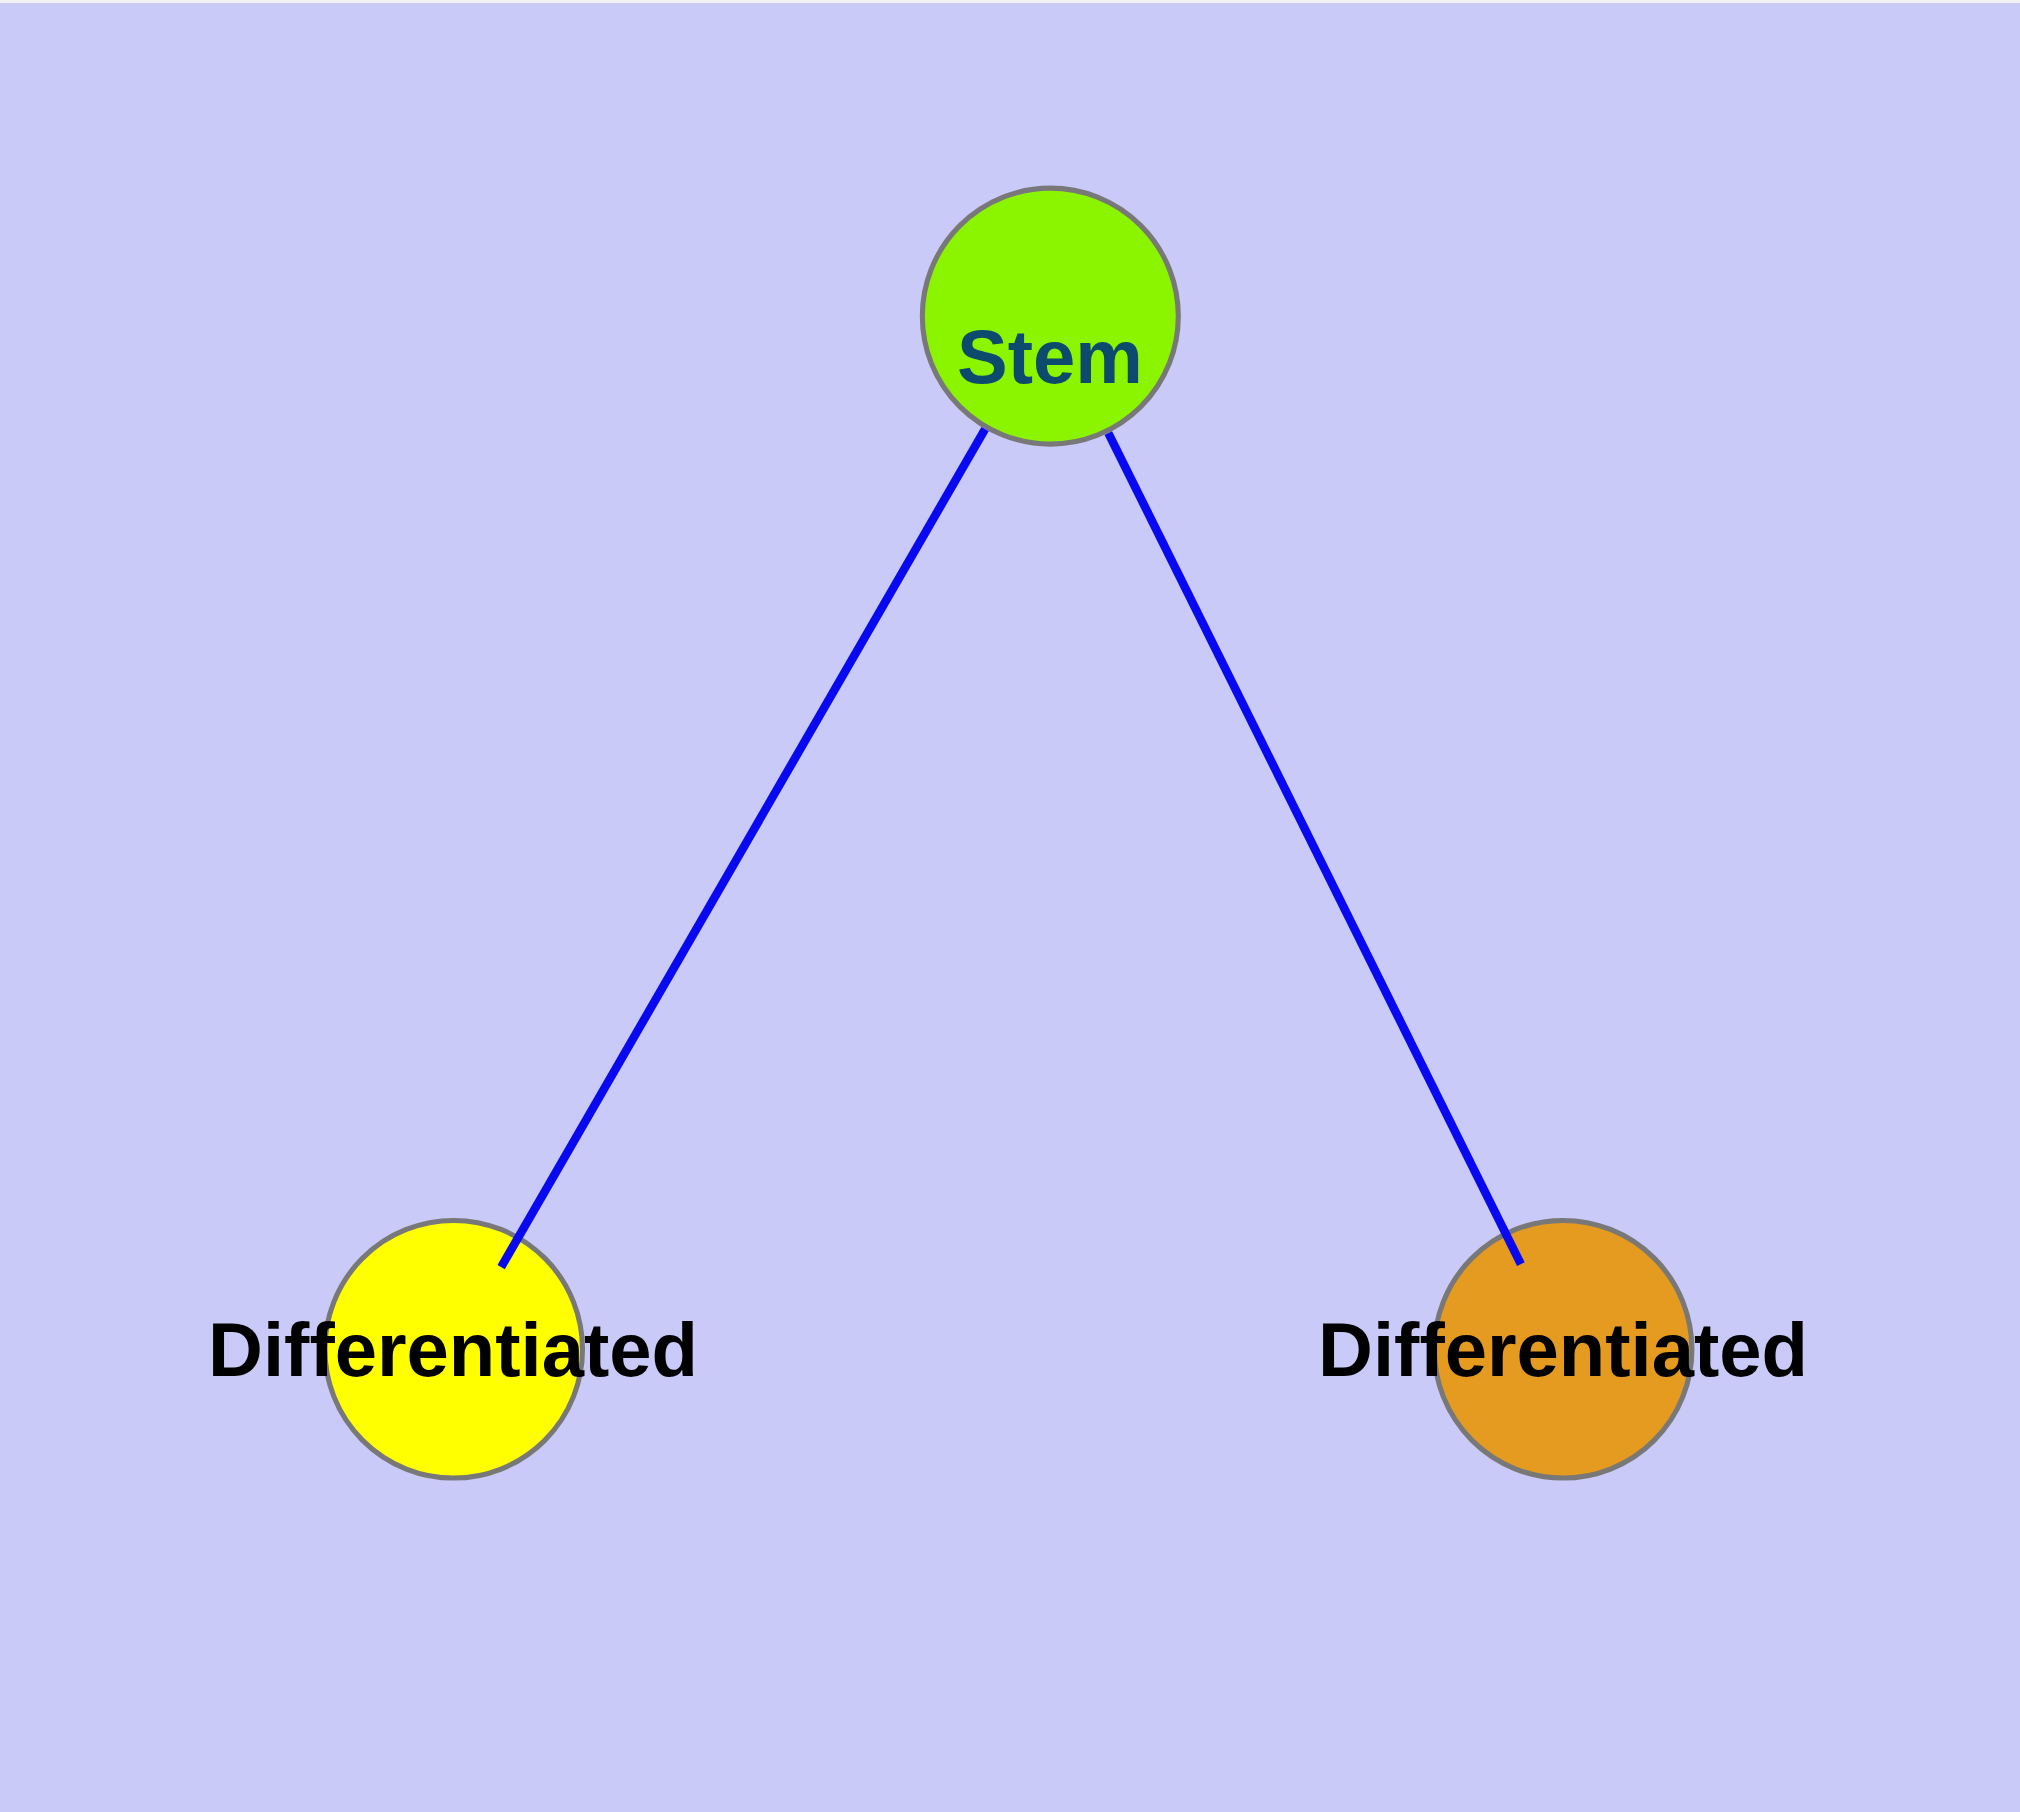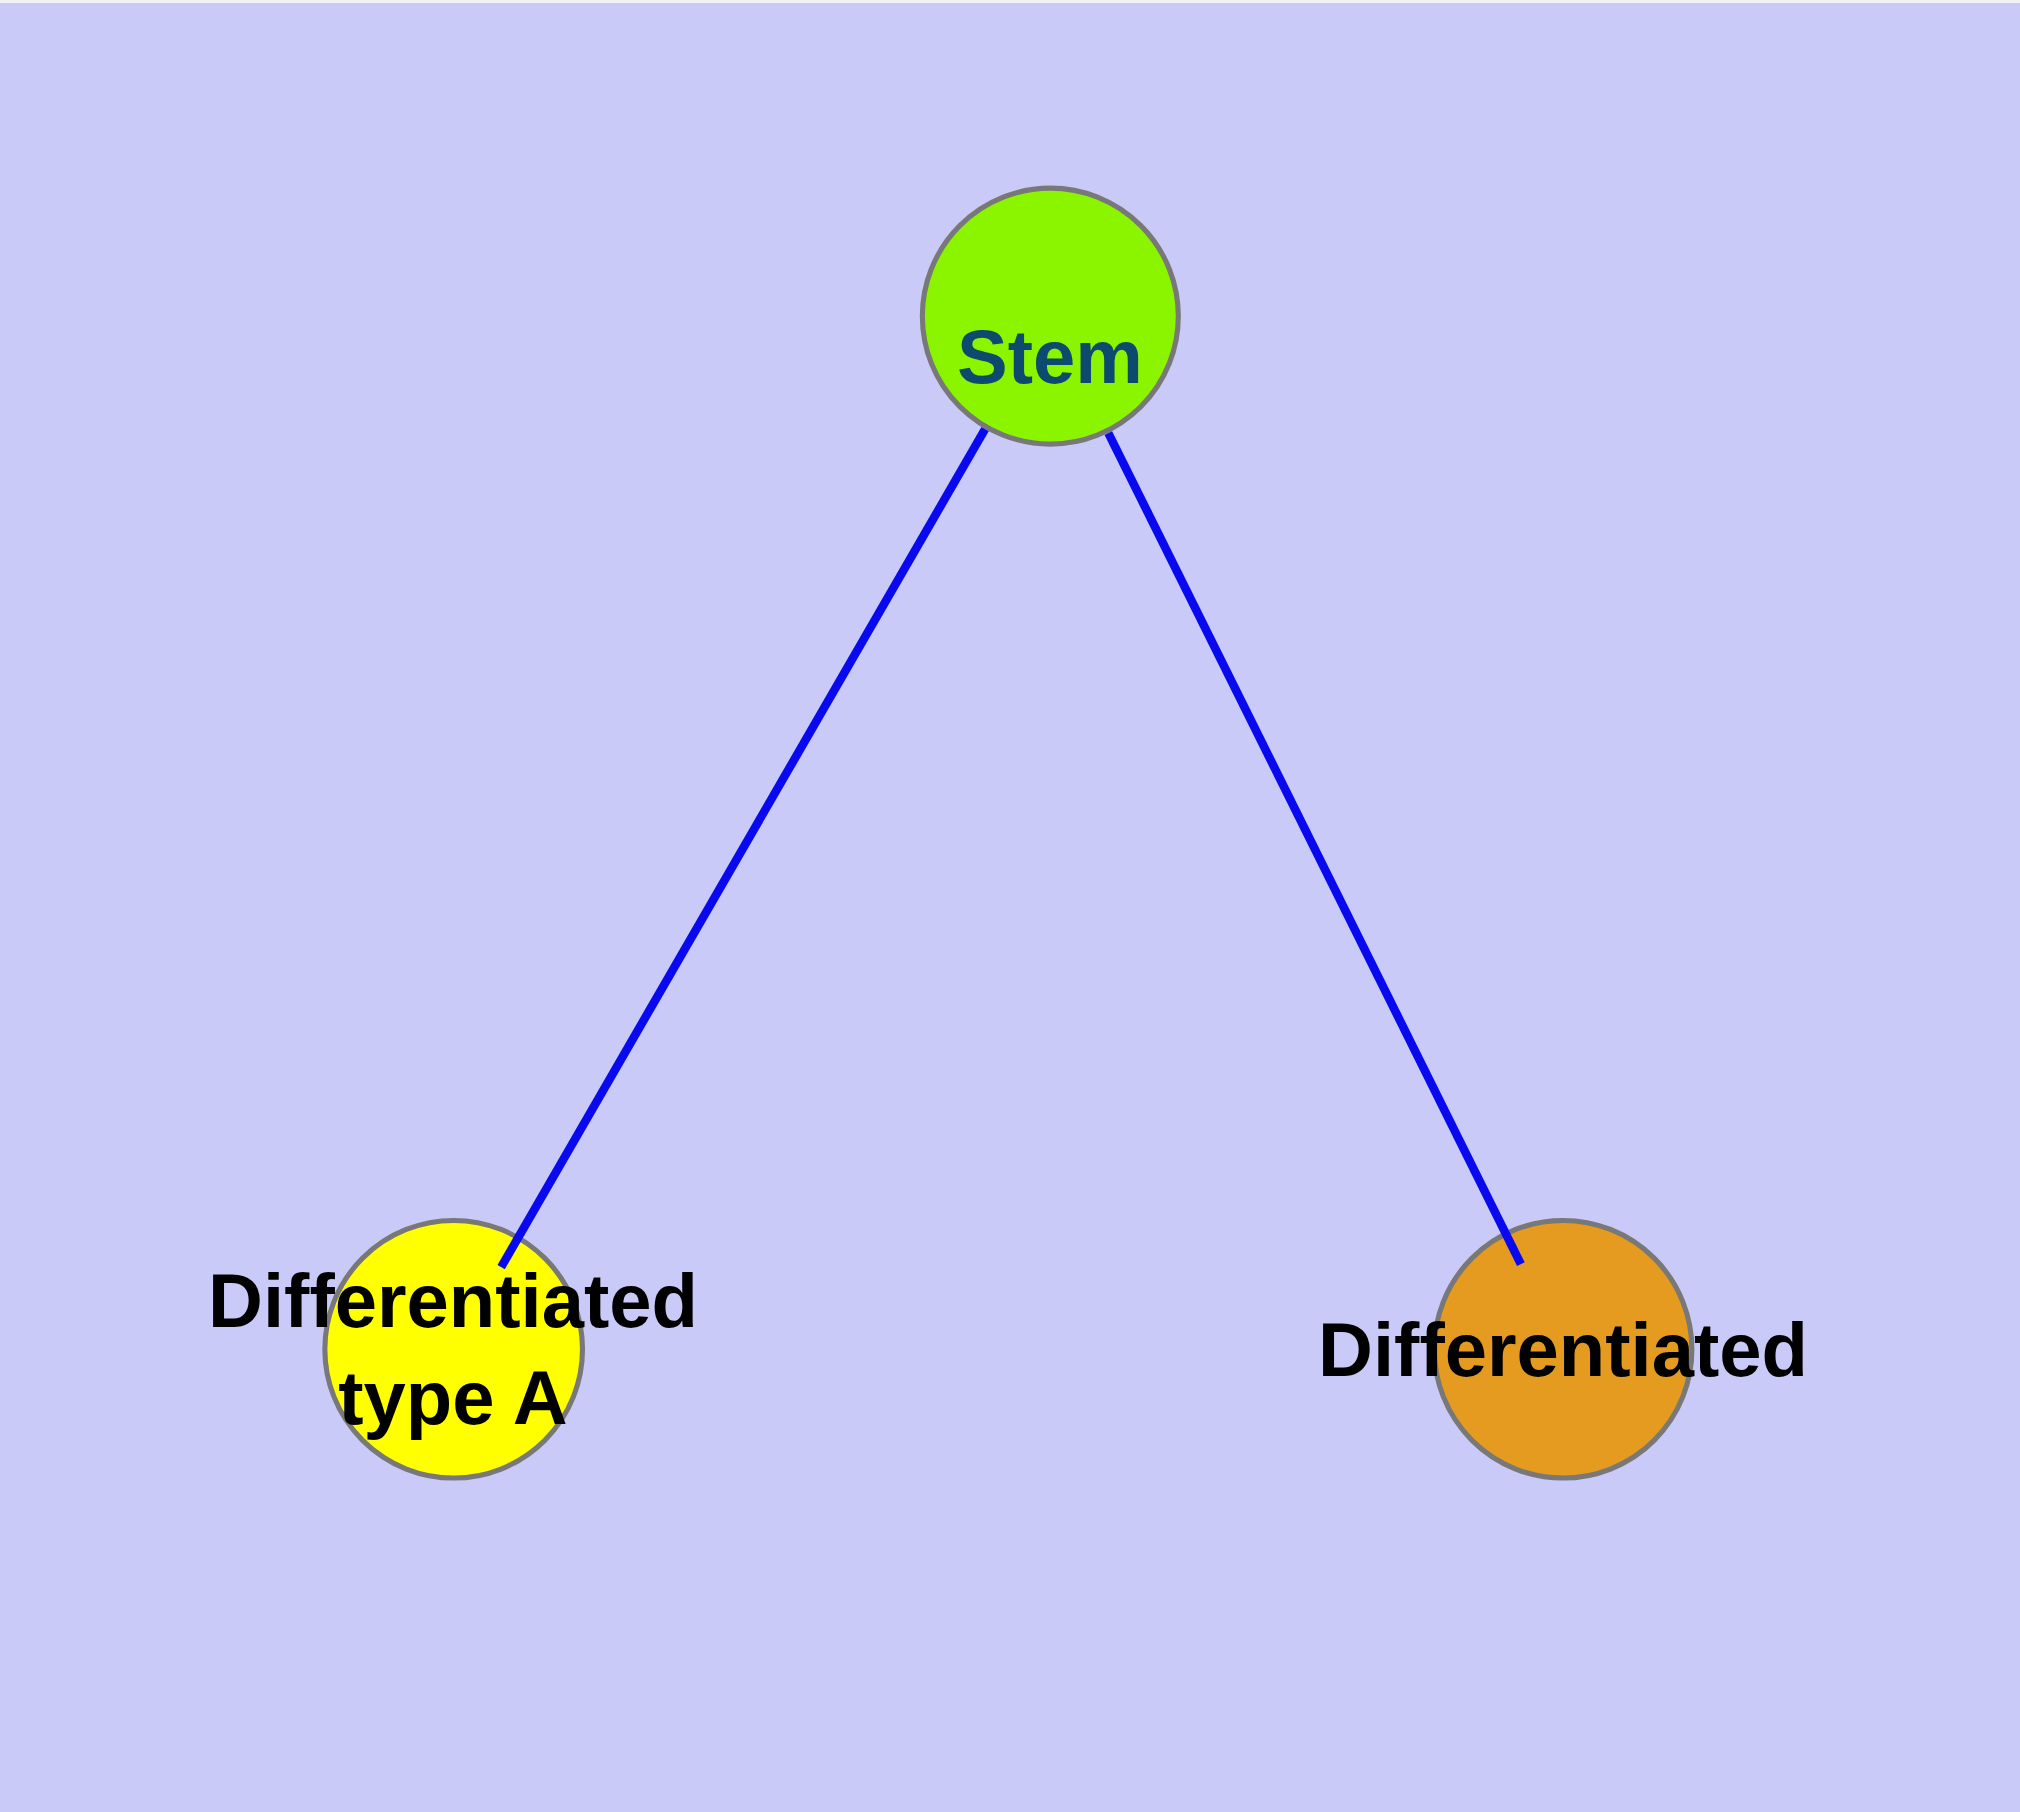--- a/index.html
+++ b/index.html
@@ -51,21 +51,20 @@
     <line x1="1161.9827684317454" y1="506.35796204787266" x2="591.0125320496397" y2="1495.0123912379108" stroke="#0909f0" stroke-width="10"></line>
     <line x1="1307.4632081080413" y1="510.9448771631445" x2="1794.2085759214244" y2="1491.6764529722586" stroke="#0909f0" stroke-width="10"></line>
   </svg>
 
   <div class="node-label" style="left: 1050px; top: 316px; color: #0c4a6e; margin-top: 40px;">
     <span>Stem</span>
   </div>
 
   <div class="node-label" style="left: 453px; top: 1349px; color: rgb(0, 0, 0);">
     <span>Differentiated</span>
-    <span>type A</span>
   </div>
 
   <div class="node-label" style="left: 1563px; top: 1349px; color: rgb(0, 0, 0);">
     <span>Differentiated</span>
   </div>
 
   <div class="top-strip" style="background: rgb(241, 241, 246);"></div>
 </div>
 
 

